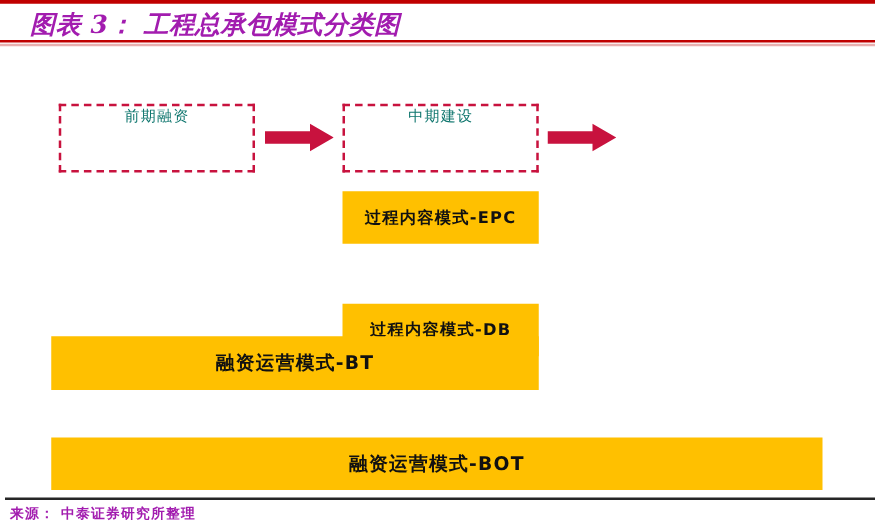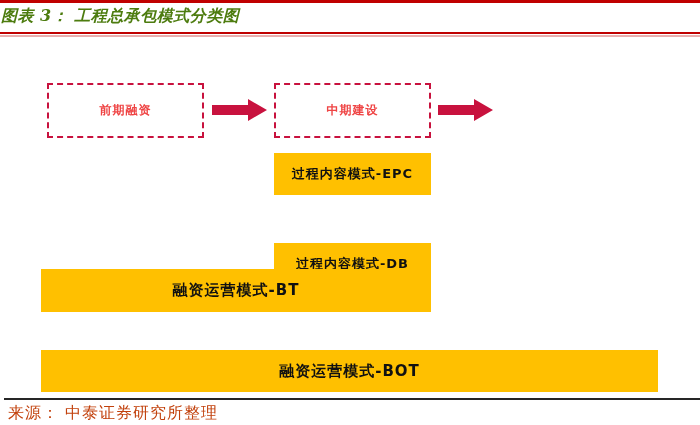--- a/index.html
+++ b/index.html
@@ -3,35 +3,35 @@
 <meta charset="utf-8">
 <style>
   html,body{margin:0;padding:0;background:#ffffff;}
   .page{
     position:relative; width:700px; height:425px; background:#ffffff; overflow:hidden;
     font-family:"DejaVu Sans","Liberation Sans",sans-serif;
   }
   
   .top-rule{position:absolute; left:0; top:0; width:700px; height:3px; background:#C00000;}
   .figure-title{
-    position:absolute; left:1px; top:6px;
+    position:absolute; left:24px; top:6px;
     font-family:"DejaVu Serif","Liberation Serif",serif;
-    font-style:italic; font-weight:700; font-size:16px; color:#4d7c0f; letter-spacing:0.5px;
+    font-style:italic; font-weight:700; font-size:20px; color:#a21caf; letter-spacing:0.5px;
     white-space:nowrap;
   }
   .title-underline{position:absolute; left:0; top:32px; width:700px;}
   .title-underline .u-dark{height:2px; background:#C00000;}
   .title-underline .u-light{height:2px; background:#E9AFAF; margin-top:1px;}
 
   
   .stage{
     position:absolute; top:83px; height:55px; box-sizing:border-box;
     border:2.5px dashed #C8123E; background:#ffffff;
-    display:flex; align-items:center; justify-content:center;
-    font-weight:700; font-size:12px; color:#ef4444; letter-spacing:1px;
+    display:flex; justify-content:center;
+    font-weight:400; font-size:12px; color:#0f766e; letter-spacing:1px;
   }
   .stage-1{left:47px;  width:157px;}
   .stage-2{left:274px; width:157px;}
   .stage-3{left:500px; width:158px;}
 
   
   .arrow{position:absolute; top:98px; width:55px; height:24px;}
   .arrow-1{left:212px;}
   .arrow-2{left:438px;}
   .arrow polygon{fill:#C8123E;}
@@ -45,21 +45,21 @@
   .bar-epc{left:274px; top:153px; width:157px; height:42px; font-size:13px;}
   .bar-db {left:274px; top:211px; width:157px; height:42px; font-size:13px;margin-top:32px;}
   .bar-bt {left:41px;  top:269px; width:390px; height:43px;}
   .bar-bot{left:41px;  top:350px; width:617px; height:42px;}
 
   
   .bottom-rule{position:absolute; left:4px; top:398px; width:696px; height:2px; background:#262626;}
   .source{
     position:absolute; left:8px; top:403px;
     font-family:"DejaVu Serif","Liberation Serif",serif;
-    font-weight:400; font-size:16px; color:#c2410c; letter-spacing:1px; white-space:nowrap;
+    font-weight:700; font-size:11px; color:#a21caf; letter-spacing:1px; white-space:nowrap;
   }
 </style>
 </head>
 <body>
 
 <div class="page">
 
   <div class="top-rule"></div>
 
   <div class="figure-title">图表 3： 工程总承包模式分类图</div>

